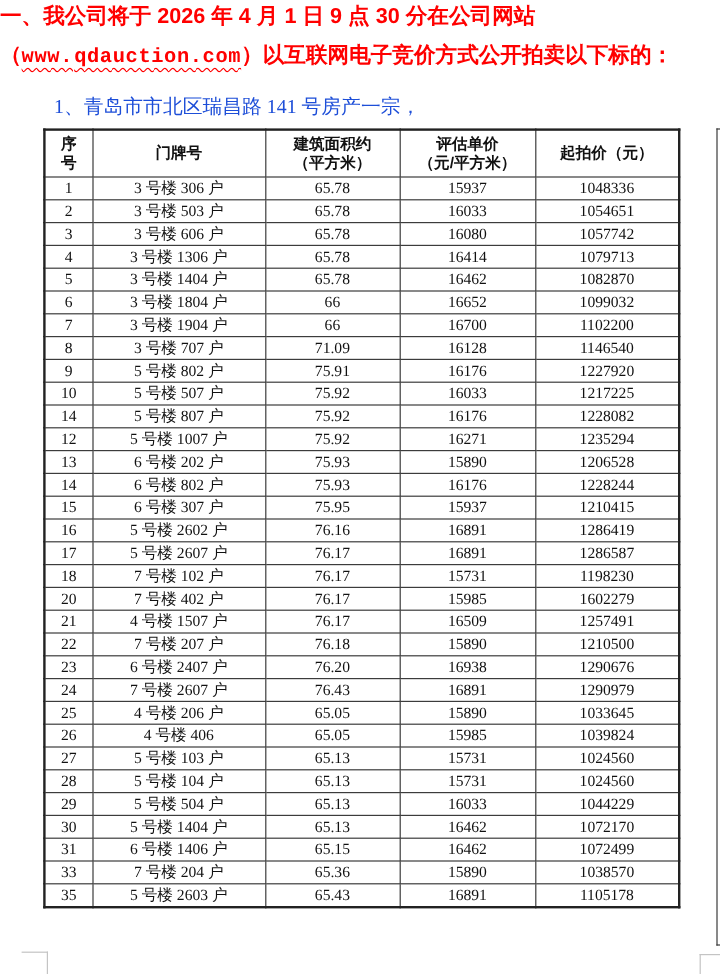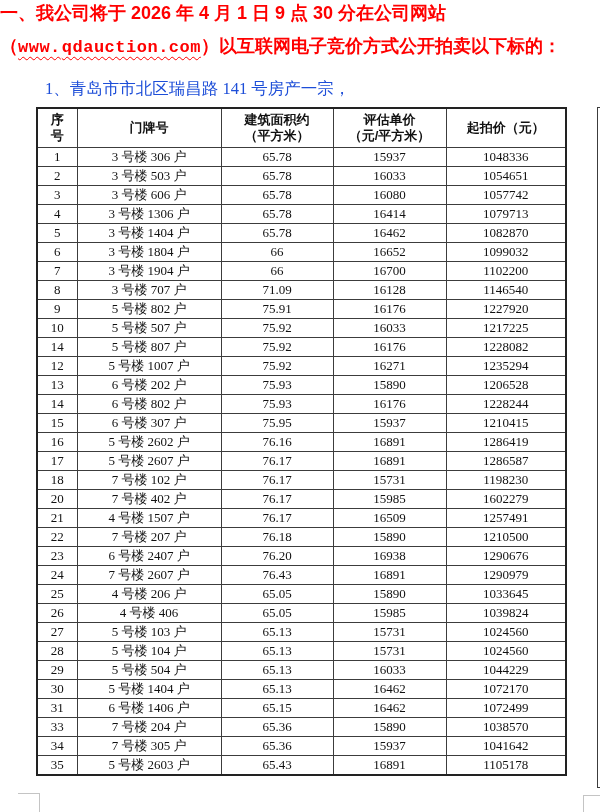--- a/index.html
+++ b/index.html
@@ -364,27 +364,20 @@
           <td>1072499</td>
         </tr>
         <tr>
           <td>33</td>
           <td>7 号楼 204 户</td>
           <td>65.36</td>
           <td>15890</td>
           <td>1038570</td>
         </tr>
         <tr>
-          <td>34</td>
-          <td>7 号楼 305 户</td>
-          <td>65.36</td>
-          <td>15937</td>
-          <td>1041642</td>
-        </tr>
-        <tr>
           <td>35</td>
           <td>5 号楼 2603 户</td>
           <td>65.43</td>
           <td>16891</td>
           <td>1105178</td>
         </tr>
       </tbody>
   </table>
 
   <div class="right-sliver"></div>

